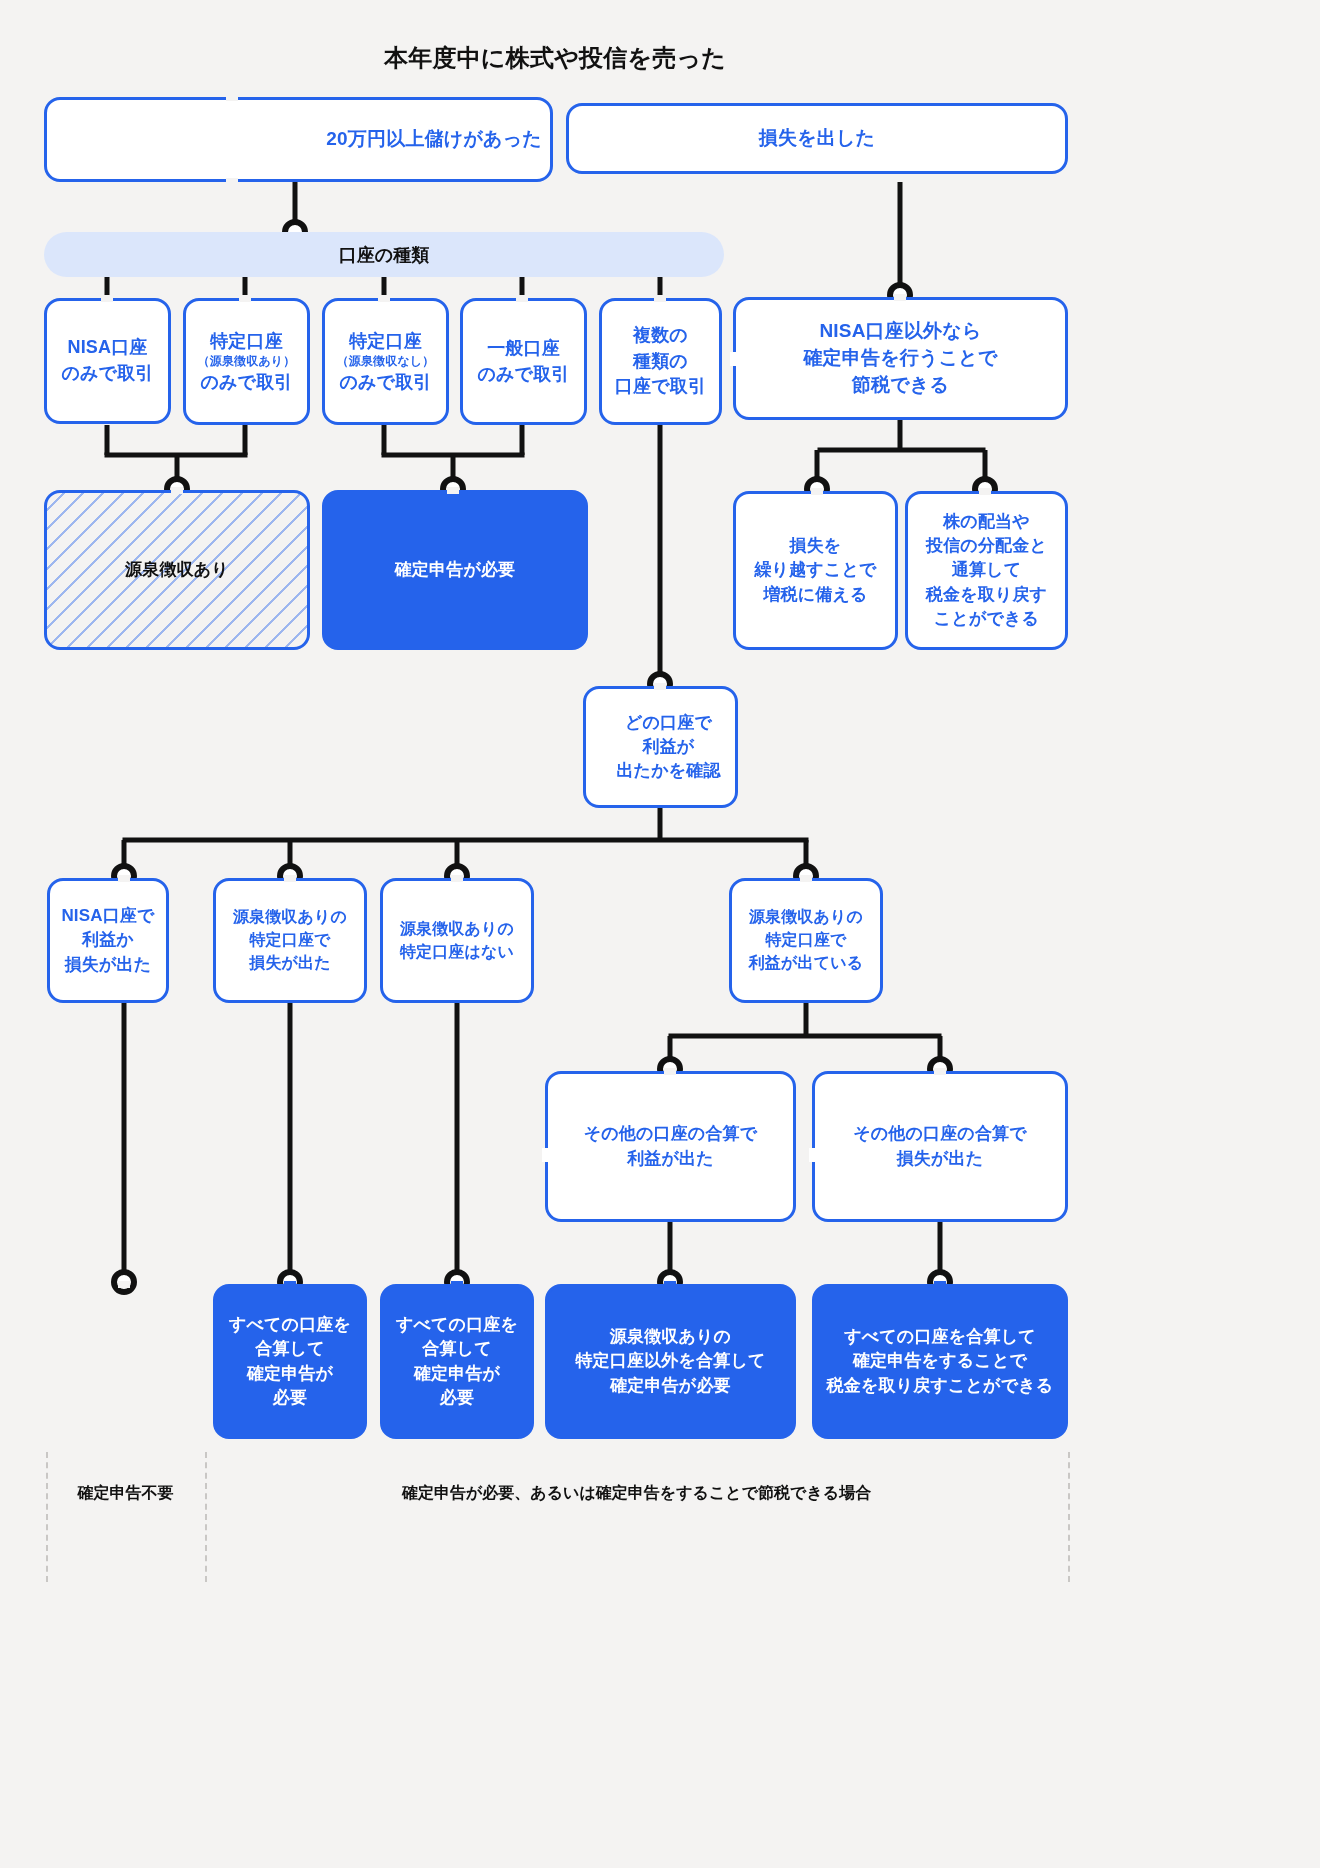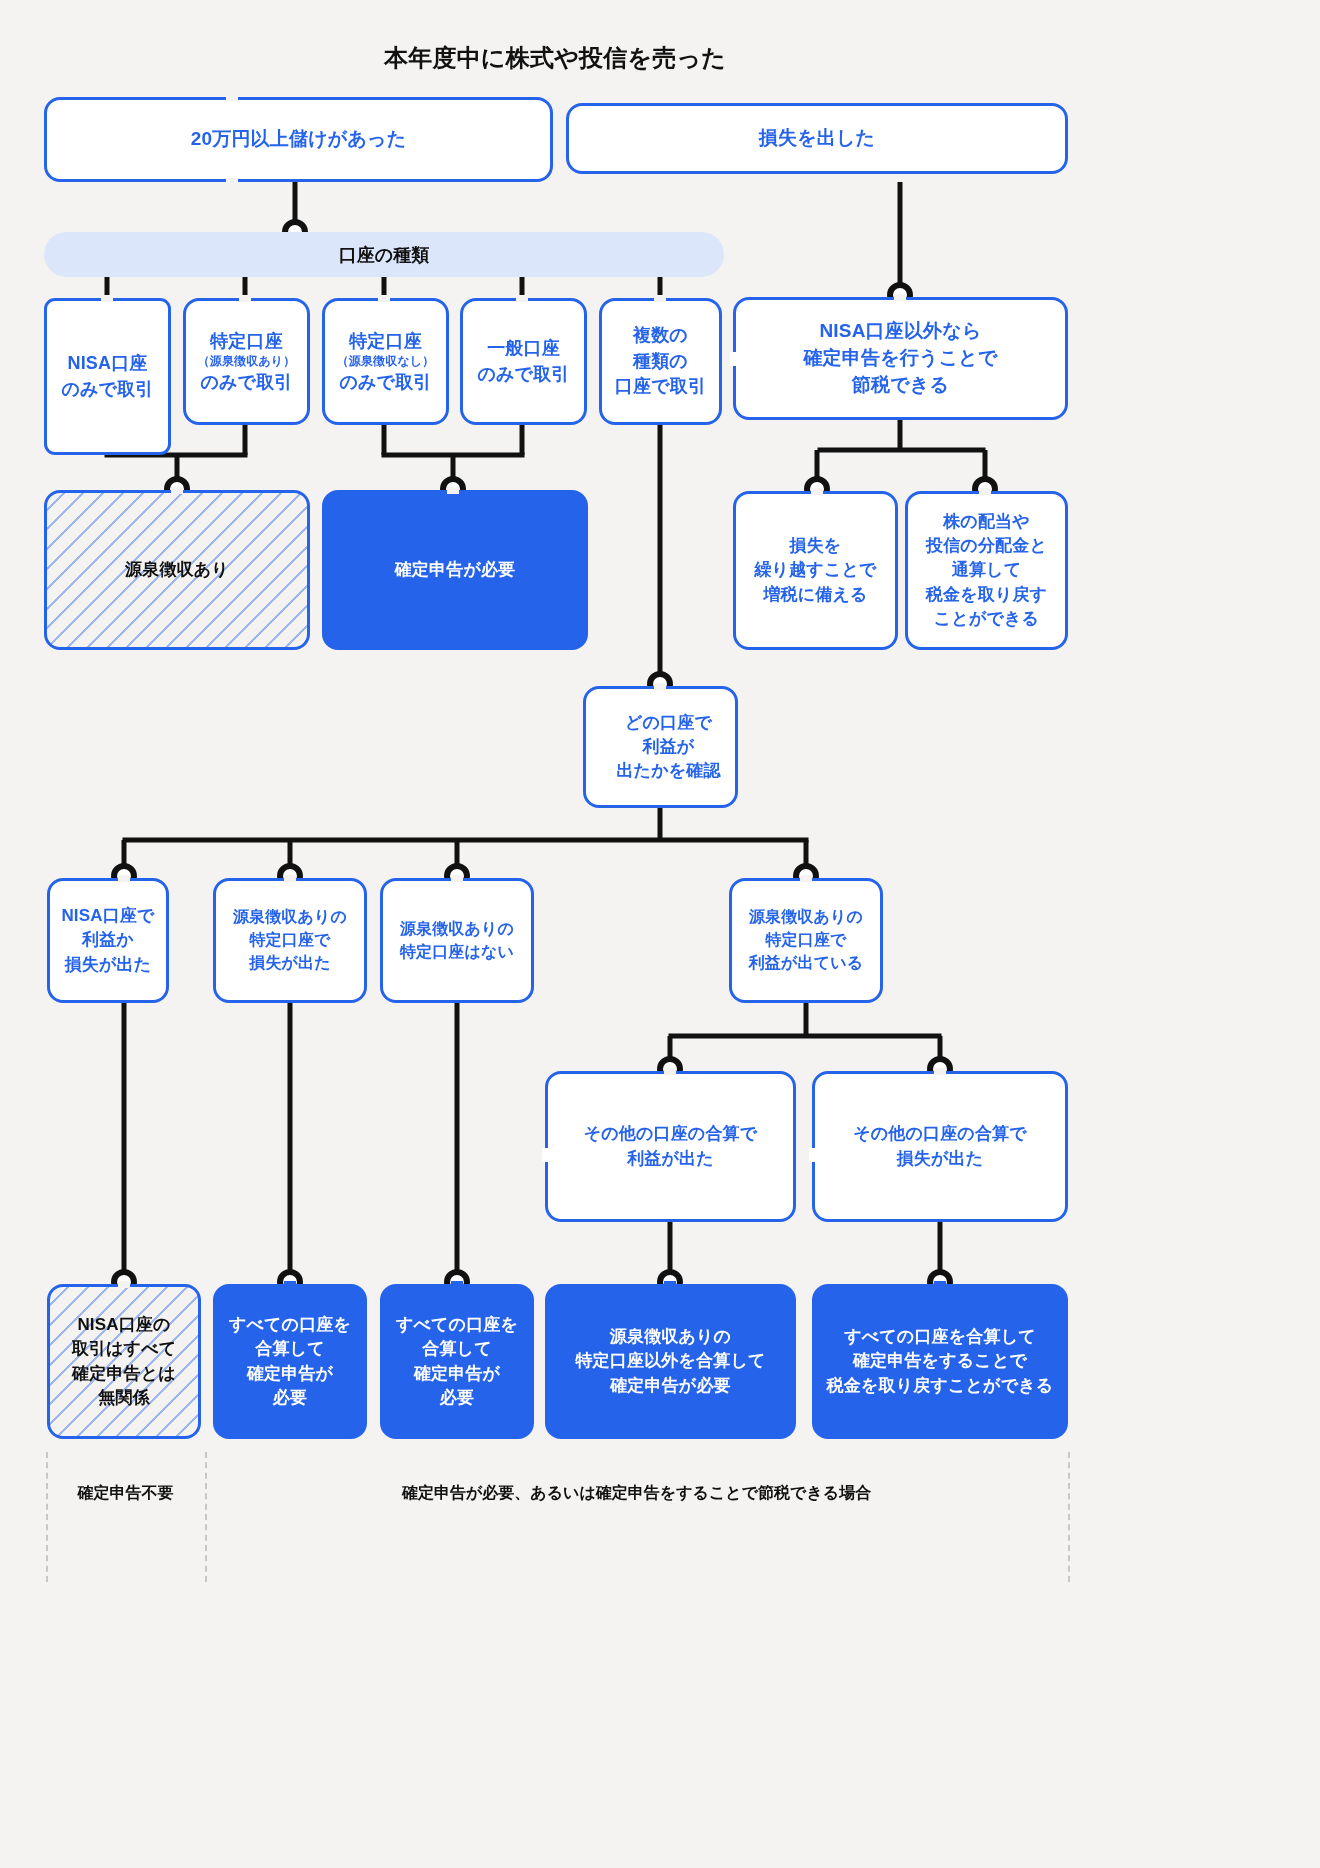--- a/index.html
+++ b/index.html
@@ -176,37 +176,37 @@
       <circle cx="670" cy="1069" r="10"></circle>
       <circle cx="940" cy="1069" r="10"></circle>
       <circle cx="124" cy="1282" r="10"></circle>
       <circle cx="290" cy="1282" r="10"></circle>
       <circle cx="457" cy="1282" r="10"></circle>
       <circle cx="670" cy="1282" r="10"></circle>
       <circle cx="940" cy="1282" r="10"></circle>
     </g>
   </svg>
 
-  <div class="node f19" style="left:44px;top:97px;width:509px;height:85px;">
+  <div class="node f19" style="left:44px;top:97px;width:509px;height:85px;justify-content:flex-end;">
     <span class="txt">20万円以上儲けがあった</span>
   </div>
   <div class="node f19" style="left:566px;top:103px;width:502px;height:71px;">
     <span class="txt">損失を出した</span>
   </div>
 
   <div class="gap" style="left:226px;top:94px;width:12px;height:7px;"></div>
   <div class="gap" style="left:748px;top:94px;width:12px;height:7px;"></div>
   <div class="gap" style="left:226px;top:178px;width:12px;height:7px;"></div>
   <div class="gap" style="left:748px;top:178px;width:12px;height:7px;"></div>
 
   <div class="banner f18" style="left:44px;top:232px;width:680px;height:45px;">
     <span>口座の種類</span>
   </div>
 
-  <div class="node" style="left:44px;top:298px;width:127px;height:157px;border-radius:11px;">
+  <div class="node" style="left:44px;top:298px;width:127px;height:126px;">
     <span class="txt f18"><span>NISA口座</span>
 <span>のみで取引</span></span>
   </div>
 
   <div class="node" style="left:183px;top:298px;width:127px;height:127px;">
     <span class="txt f18" style="line-height:1.35;"><span>特定口座</span>
 <span class="sub f13">（源泉徴収あり）</span><span>のみで取引</span></span>
   </div>
 
   <div class="node" style="left:322px;top:298px;width:127px;height:127px;">
@@ -300,26 +300,20 @@
   </div>
   <div class="node f17" style="left:812px;top:1071px;width:256px;height:151px;">
     <span class="txt">その他の口座の合算で
 損失が出た</span>
   </div>
   <div class="gap" style="left:664px;top:1068px;width:12px;height:7px;"></div>
   <div class="gap" style="left:934px;top:1068px;width:12px;height:7px;"></div>
   <div class="gap white" style="left:542px;top:1148px;width:7px;height:14px;"></div>
   <div class="gap white" style="left:809px;top:1148px;width:7px;height:14px;"></div>
 
-  <div class="node hatch f17" style="left:47px;top:1284px;width:154px;height:155px;">
-    <span class="txt">NISA口座の
-取引はすべて
-確定申告とは
-無関係</span>
-  </div>
   <div class="node fill f17" style="left:213px;top:1284px;width:154px;height:155px;">
     <span class="txt">すべての口座を
 合算して
 確定申告が
 必要</span>
   </div>
   <div class="node fill f17" style="left:380px;top:1284px;width:154px;height:155px;">
     <span class="txt">すべての口座を
 合算して
 確定申告が

